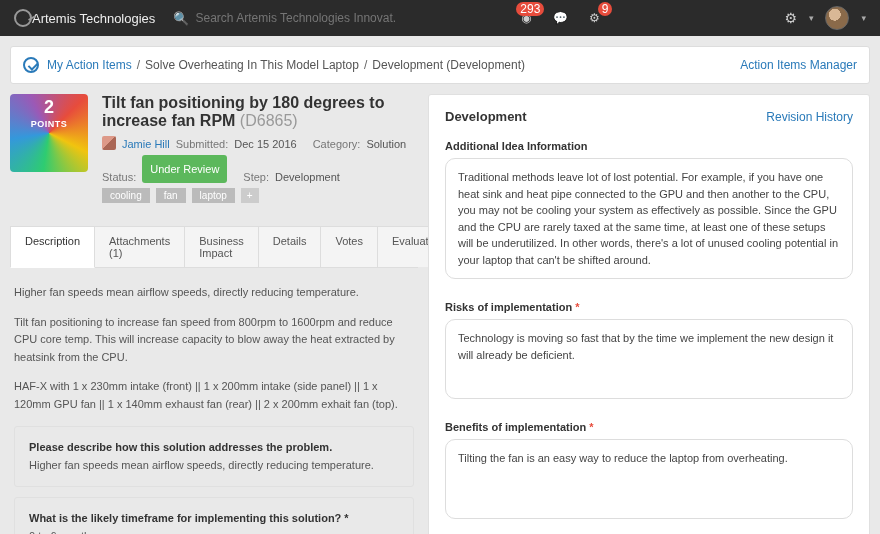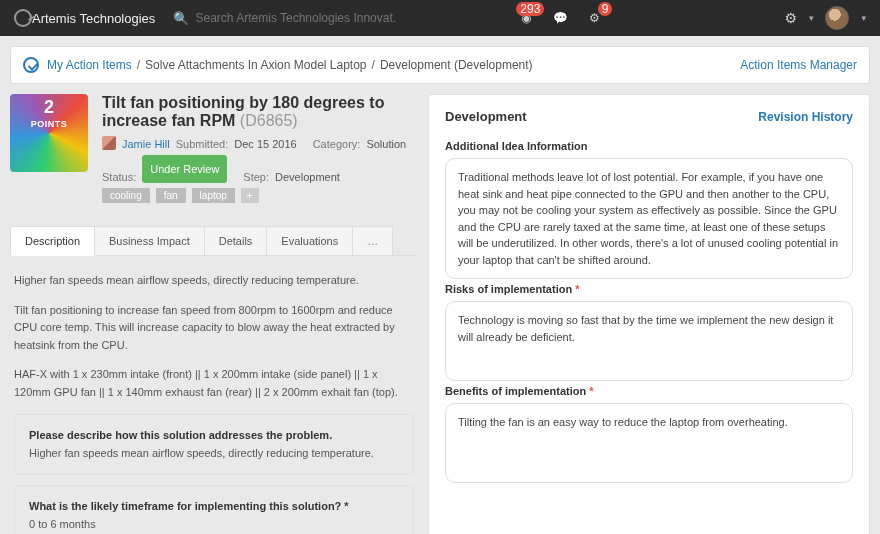--- a/index.html
+++ b/index.html
@@ -45,22 +45,22 @@
 .tabs{display:flex;border-bottom:1px solid #ddd;margin-top:18px}
 .tab{padding:8px 14px;font-size:11px;color:#555;border:1px solid transparent;border-bottom:none;cursor:pointer;background:#f4f4f4;border-color:#ddd;margin-right:-1px}
 .tab.active{background:#fff;border-color:#ddd;border-bottom:1px solid #fff;margin-bottom:-1px;color:#333}
 .tab.more{padding:8px 14px;color:#888}
 .desc-body{padding:16px 4px;font-size:11px;color:#555;line-height:1.6}
 .desc-body p{margin-bottom:12px}
 .info-box{border:1px solid #e0e0e0;border-radius:3px;padding:12px 14px;margin-bottom:10px;font-size:11px;color:#555;line-height:1.5}
 .info-box .q{font-weight:bold;color:#333;margin-bottom:2px}
 .panel-head{display:flex;align-items:center;margin-bottom:16px}
 .panel-title{font-weight:bold;font-size:13px}
-.rev-link{margin-left:auto;color:#2a7ab9;font-weight:bold;font-size:12px;cursor:pointer}
-.form-sec{margin-bottom:4px}
+.rev-link{margin-left:auto;color:#2a7ab9;font-weight:normal;font-size:12px;cursor:pointer}
+.form-sec{margin-bottom:22px}
 .form-label{font-size:11px;font-weight:bold;margin-bottom:6px;display:block}
 .req{color:#e74c3c}
 .form-box{border:1px solid #ddd;border-radius:10px;padding:10px 12px;font-size:11px;color:#444;line-height:1.5;min-height:40px;background:#fff}
 .form-box.tall{min-height:80px}
 </style>
 </head>
 <body>
 
 <div class="topbar">
   <div class="logo">
@@ -89,21 +89,21 @@
     <span class="caret">▾</span>
     <div class="avatar"></div>
     <span class="caret">▾</span>
   </div>
 </div>
 
 <div class="crumbbar">
   <span class="crumb-icon"></span>
   <span class="crumb-link">My Action Items</span>
   <span class="crumb-sep">/</span>
-  <span class="crumb-plain">Solve Attachments In Axion Model Laptop</span>
+  <span class="crumb-plain">Solve Overheating In This Model Laptop</span>
   <span class="crumb-sep">/</span>
   <span class="crumb-plain">Development (Development)</span>
   <span class="right-link">Action Items Manager</span>
 </div>
 
 <div class="main">
   <div class="left-col">
     <div class="header-block">
       <div class="thumb">
         <div class="thumb-overlay">
@@ -134,22 +134,24 @@
           <span class="tag">cooling</span>
           <span class="tag">fan</span>
           <span class="tag">laptop</span>
           <span class="tag add">+</span>
         </div>
       </div>
     </div>
 
     <div class="tabs">
       <div class="tab active">Description</div>
+      <div class="tab">Attachments (1)</div>
       <div class="tab">Business Impact</div>
       <div class="tab">Details</div>
+      <div class="tab">Votes</div>
       <div class="tab">Evaluations</div>
       <div class="tab more">…</div>
     </div>
 
     <div class="desc-body">
       <p>Higher fan speeds mean airflow speeds, directly reducing temperature.</p>
       <p>Tilt fan positioning to increase fan speed from 800rpm to 1600rpm and reduce CPU core temp. This will increase capacity to blow away the heat extracted by heatsink from the CPU.</p>
       <p>HAF-X with 1 x 230mm intake (front) || 1 x 200mm intake (side panel) || 1 x 120mm GPU fan || 1 x 140mm exhaust fan (rear) || 2 x 200mm exhait fan (top).</p>
 
       <div class="info-box">

